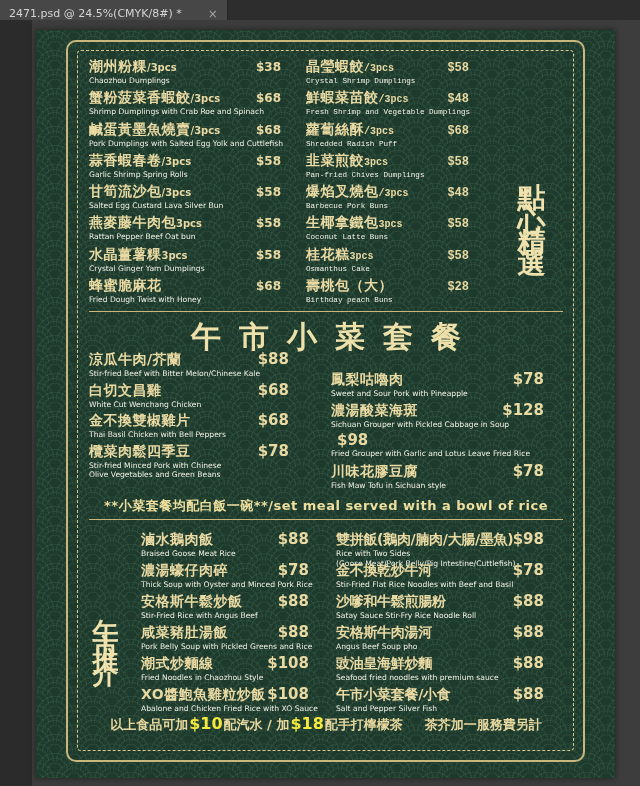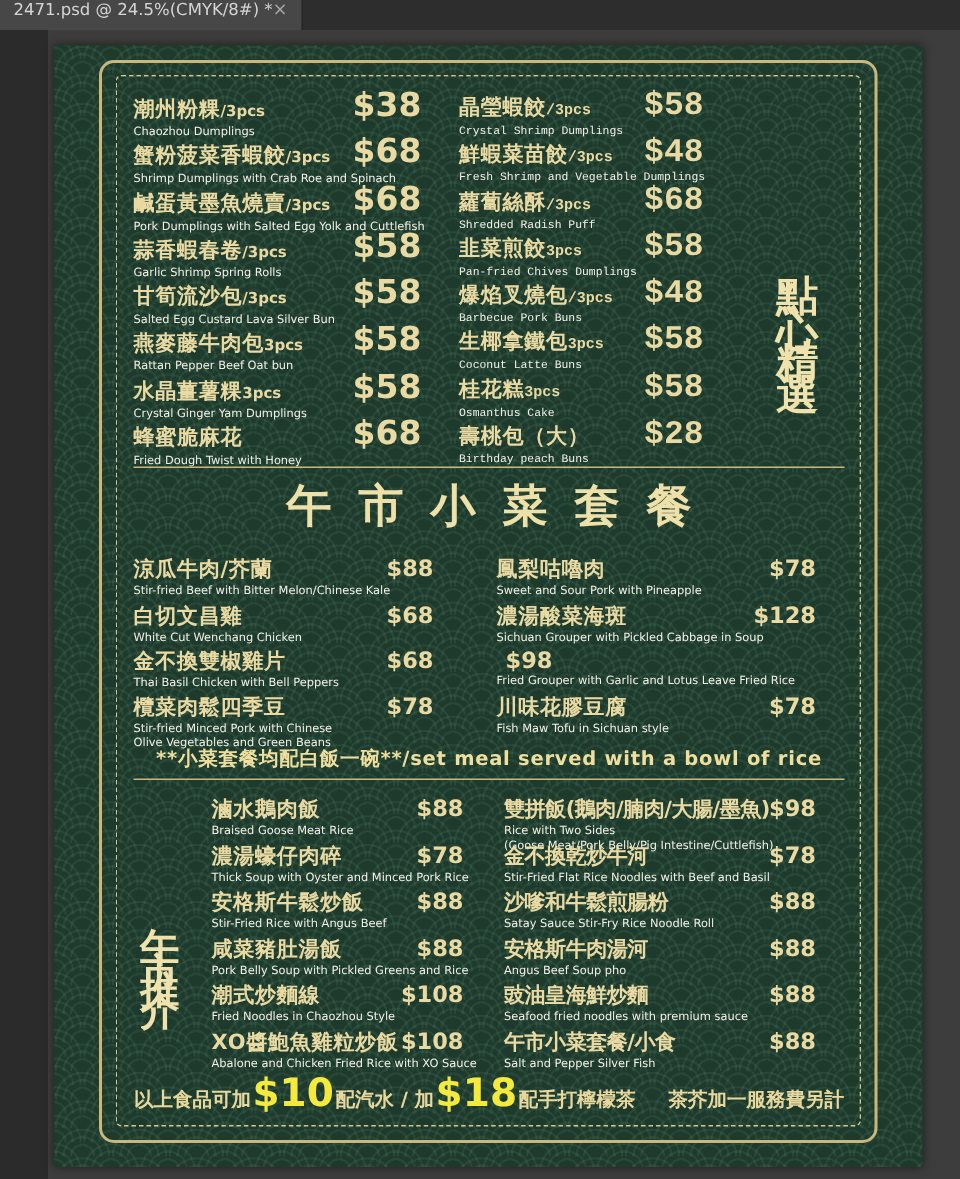--- a/index.html
+++ b/index.html
@@ -5,21 +5,21 @@
   html,body { margin:0; padding:0; }
   body {
     width:640px; height:786px; overflow:hidden;
     background:#3d3d3d;
     font-family:"DejaVu Sans","Liberation Sans",sans-serif;
   }
   
   .tab-bar { height:20px; background:#2d2d2d; display:flex; align-items:stretch; }
   .doc-tab {
     background:#474747; color:#d4d4d4; font-size:11px;
-    display:flex; align-items:flex-start; padding:0 9px; gap:0;
+    display:flex; align-items:flex-end; padding:0 9px; gap:26px;
     border-right:1px solid #252525; cursor:default;
   }
   .tab-close { color:#a5a5a5; font-size:12px; line-height:1; }
   .workspace { position:relative; width:640px; height:766px; }
   .left-strip { position:absolute; left:0; top:0; width:32px; height:766px; background:#2b2b2b; }
 
   
   .menu-doc {
     position:absolute; left:36px; top:10px; width:579px; height:748px;
     background-color:#1e3a2c;
@@ -54,23 +54,23 @@
     font-weight:bold; font-size:14px; color:#e9d9a2; white-space:nowrap;
     letter-spacing:0.5px; flex:1 1 auto; min-width:0;
   }
   .qty { font-size:10px; font-weight:bold; color:#e9d9a2; letter-spacing:0; }
   .price { font-weight:bold; font-size:15px; color:#e9d9a2; margin-left:6px; white-space:nowrap; }
   .en { font-size:7.6px; line-height:1.15; color:#f2f1e6; white-space:nowrap; margin-top:1px; }
 
   .dimsum-left  { left:53px;  top:28px;  width:192px; }
   .dimsum-right { left:270px; top:28px;  width:163px;font-family:Liberation Mono, monospace; }
   .dimsum-left .item, .dimsum-right .item { height:31.3px; }
-  .dimsum-left .price, .dimsum-right .price { font-size:22px; }
-
-  .lunch-left  { left:53px;  top:340px; width:200px; }
+  .dimsum-left .price, .dimsum-right .price { font-size:12px; }
+
+  .lunch-left  { left:53px;  top:320px; width:200px; }
   .lunch-right { left:295px; top:340px; width:213px; }
   .lunch-left .item, .lunch-right .item { height:30.5px; }
 
   .special-left  { left:105px; top:500px; width:168px; }
   .special-right { left:300px; top:500px; width:208px; }
   .special-left .item, .special-right .item { height:31px; }
   .special-right .cn { letter-spacing:-0.3px; }
 
   
   .vtitle {
@@ -88,21 +88,21 @@
   }
   .set-note {
     position:absolute; left:53px; top:467px; width:474px; text-align:center;
     font-size:13px; font-weight:bold; color:#eedf9f; letter-spacing:0.5px;
   }
   .footnote {
     position:absolute; left:43px; top:684px; width:494px;
     display:flex; justify-content:center; align-items:baseline; white-space:nowrap;
     font-size:13px; font-weight:bold; color:#e8d89e;
   }
-  .big-price { font-size:26px; font-weight:bold; color:#f4ea3e; margin:0 1px; }
+  .big-price { font-size:16px; font-weight:bold; color:#f4ea3e; margin:0 1px; }
   .fn-gap { margin-left:22px; }
 </style>
 </head>
 <body>
 
 <div class="tab-bar">
   <div class="doc-tab">
     <span class="tab-title">2471.psd @ 24.5%(CMYK/8#) *</span>
     <span class="tab-close">×</span>
   </div>

